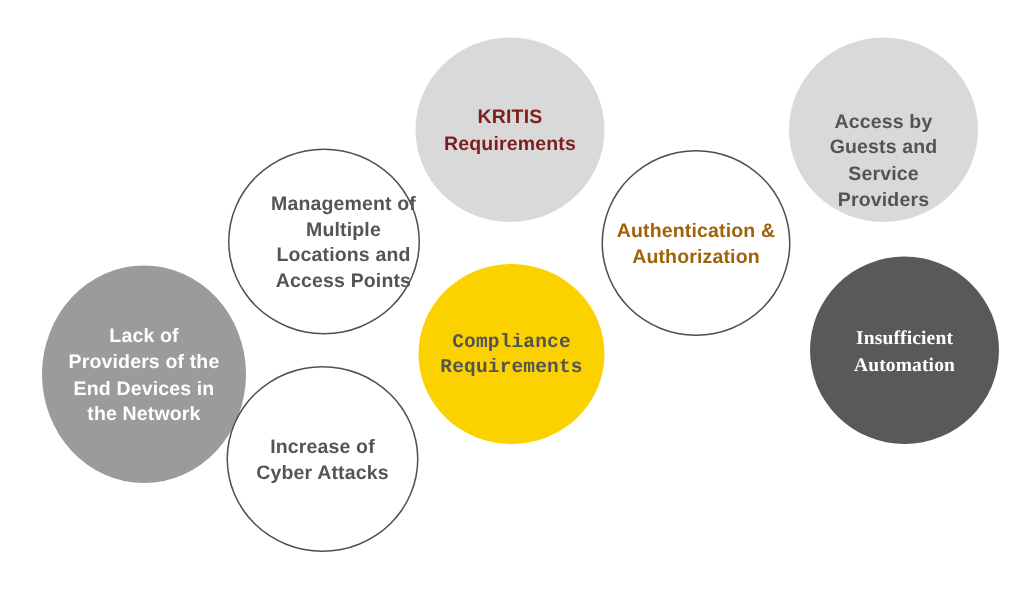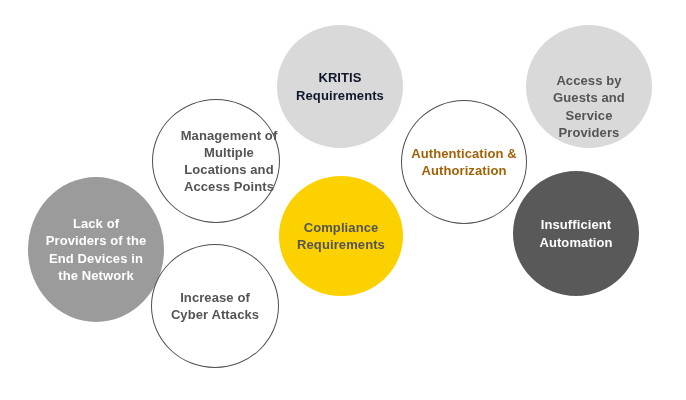--- a/index.html
+++ b/index.html
@@ -29,24 +29,24 @@
     font-size: 13px;
     line-height: 1.32;
     letter-spacing: 0.1px;
     display: block;
   }
   
   .c0 { left: 28px;  top: 177px; width: 136px; height: 145px; }
   .c1 { left: 152px; top: 99px;  width: 128px; height: 124px; justify-content: flex-end; }
   .c2 { left: 151px; top: 244px; width: 128px; height: 124px; }
   .c3 { left: 277px; top: 25px;  width: 126px; height: 123px; }
-  .c4 { left: 279px; top: 176px; width: 124px; height: 120px; }
+  .c4 { left: 279px; top: 176px; width: 124px; height: 120px; font-family: Liberation Mono, monospace; }
   .c5 { left: 401px; top: 100px; width: 126px; height: 124px; }
   .c6 { left: 526px; top: 25px;  width: 126px; height: 123px; }
-  .c7 { left: 513px; top: 171px; width: 126px; height: 125px; }
+  .c7 { left: 540px; top: 171px; width: 126px; height: 125px; font-family: Liberation Serif, serif; }
   
   .c0 .label { max-width: 104px; }
   .c1 .label { max-width: 100px; }
   .c2 .label { max-width: 100px; }
   .c3 .label { max-width: 100px; }
   .c4 .label { max-width: 100px; }
   .c5 .label { max-width: 112px; }
   .c6 .label { max-width: 80px; margin-top: 40px; }
   .c7 .label { max-width: 92px; }
 </style>
@@ -60,21 +60,21 @@
   </div>
 
   <div class="circle c1" style="background: rgb(255, 255, 255); color: rgb(84, 84, 84); border: 1.4px solid rgb(79, 79, 79);">
     <span class="label">Management of Multiple Locations and Access Points</span>
   </div>
 
   <div class="circle c2" style="background: rgb(255, 255, 255); color: rgb(84, 84, 84); border: 1.4px solid rgb(79, 79, 79);">
     <span class="label">Increase of Cyber Attacks</span>
   </div>
 
-  <div class="circle c3" style="background: rgb(217, 217, 217); color: #0f172a;">
+  <div class="circle c3" style="background: rgb(217, 217, 217); color: #7f1d1d;">
     <span class="label">KRITIS Requirements</span>
   </div>
 
   <div class="circle c4" style="background: rgb(252, 209, 0); color: rgb(84, 84, 84);">
     <span class="label">Compliance Requirements</span>
   </div>
 
   <div class="circle c5" style="background: rgb(255, 255, 255); color: #a16207; border: 1.4px solid rgb(79, 79, 79);">
     <span class="label">Authentication &amp; Authorization</span>
   </div>

